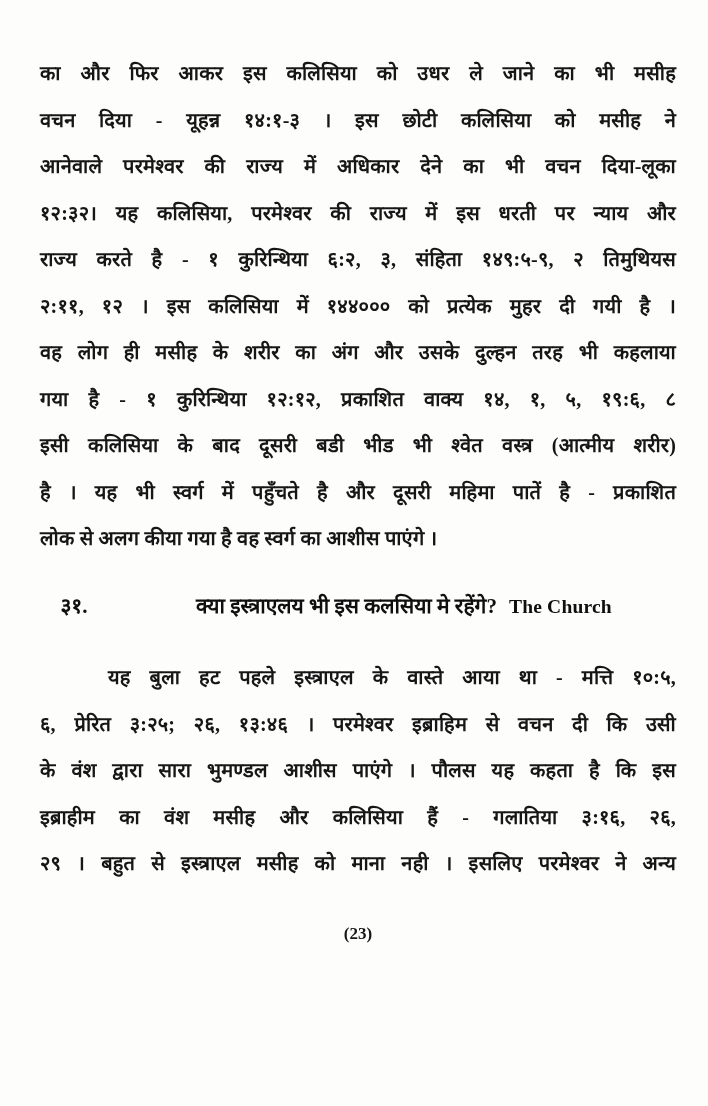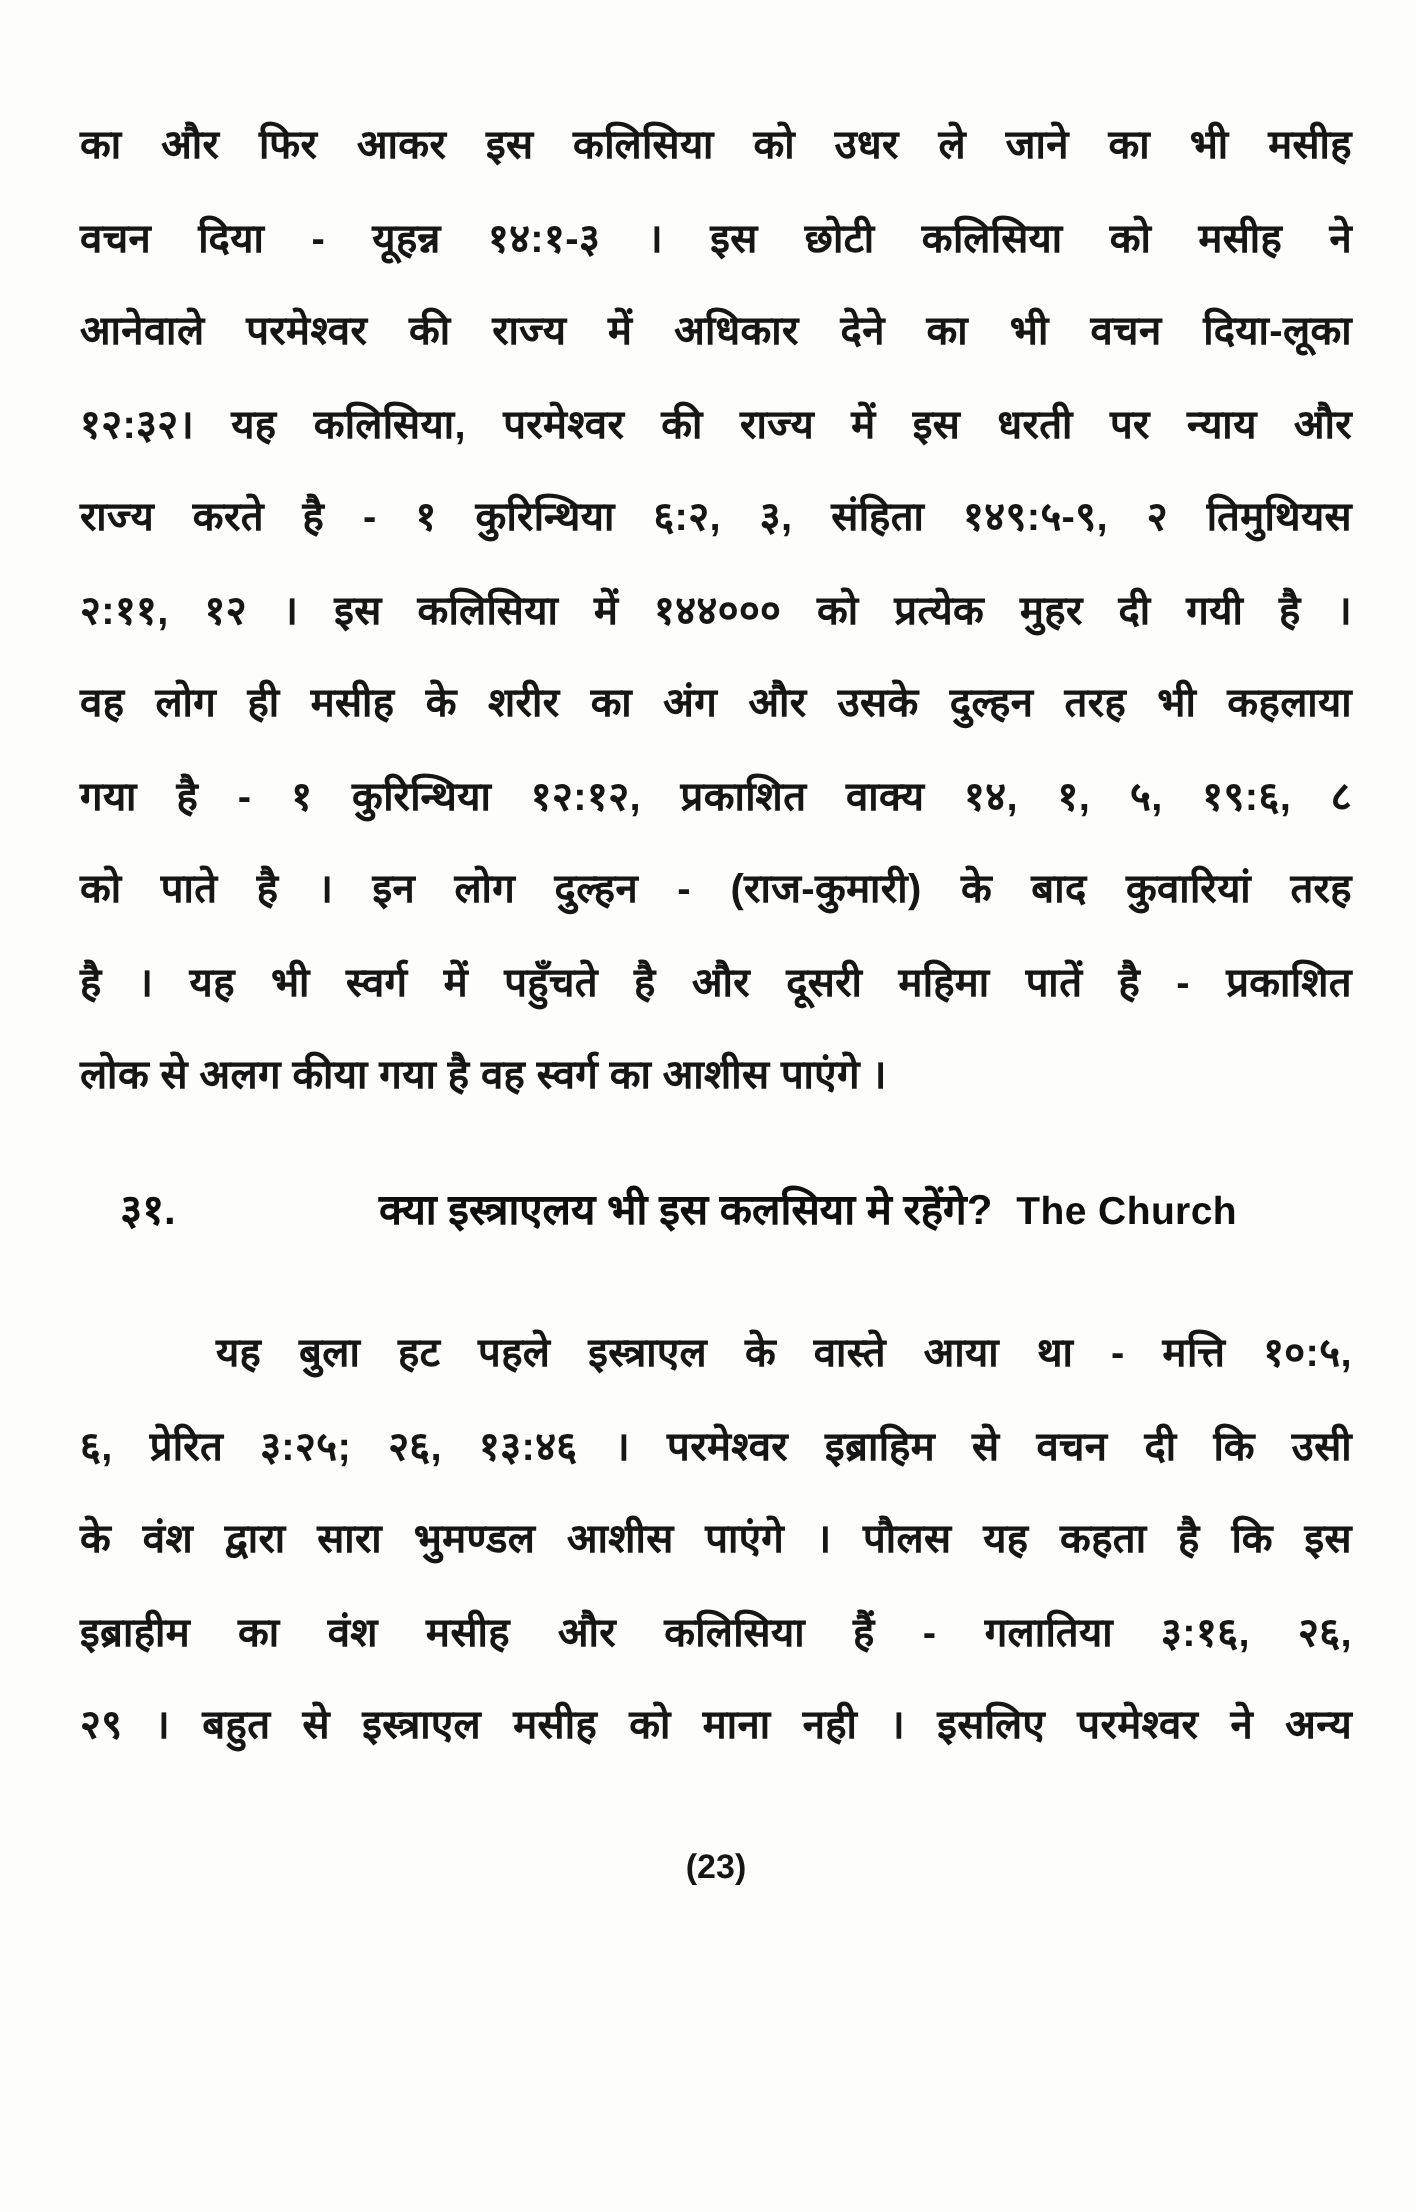--- a/index.html
+++ b/index.html
@@ -6,21 +6,21 @@
     margin: 0;
     padding: 0;
     background: #ffffff;
   }
   .page {
     position: relative;
     width: 708px;
     height: 1106px;
     background: #fdfdfc;
     overflow: hidden;
-    font-family: Liberation Sans, sans-serif;
+    font-family: Liberation Serif, serif;
     color: #161616;
   }
   .content {
     position: absolute;
     left: 40px;
     right: 32px;
     top: 0;
     padding-top: 50px;
   }
   .line {
@@ -83,21 +83,21 @@
 
     <div class="para">
       <div class="line">का और फिर आकर इस कलिसिया को उधर ले जाने का भी मसीह</div>
       <div class="line">वचन दिया - यूहन्न १४:१-३ । इस छोटी कलिसिया को मसीह ने</div>
       <div class="line">आनेवाले परमेश्वर की राज्य में अधिकार देने का भी वचन दिया-लूका</div>
       <div class="line">१२:३२। यह कलिसिया, परमेश्वर की राज्य में इस धरती पर न्याय और</div>
       <div class="line">राज्य करते है - १ कुरिन्थिया ६:२, ३, संहिता १४९:५-९, २ तिमुथियस</div>
       <div class="line">२:११, १२ । इस कलिसिया में १४४००० को प्रत्येक मुहर दी गयी है ।</div>
       <div class="line">वह लोग ही मसीह के शरीर का अंग और उसके दुल्हन तरह भी कहलाया</div>
       <div class="line">गया है - १ कुरिन्थिया १२:१२, प्रकाशित वाक्य १४, १, ५, १९:६, ८</div>
-      <div class="line">को पाते है । इन लोग दुल्हन - (राज-कुमारी) के बाद कुवारियां तरह</div>
+      <div class="line">इसी कलिसिया के बाद दूसरी बडी भीड भी श्वेत वस्त्र (आत्मीय शरीर)</div>
       <div class="line">है । यह भी स्वर्ग में पहुँचते है और दूसरी महिमा पातें है - प्रकाशित</div>
       <div class="line no-stretch">लोक से अलग कीया गया है वह स्वर्ग का आशीस पाएंगे ।</div>
     </div>
 
     <div class="heading">
       <span class="hnum">३१.</span>
       <span class="htext"><span>क्या इस्त्राएलय भी इस कलसिया मे रहेंगे?</span><span class="hen">The Church</span></span>
     </div>
 
     <div class="para para2">

